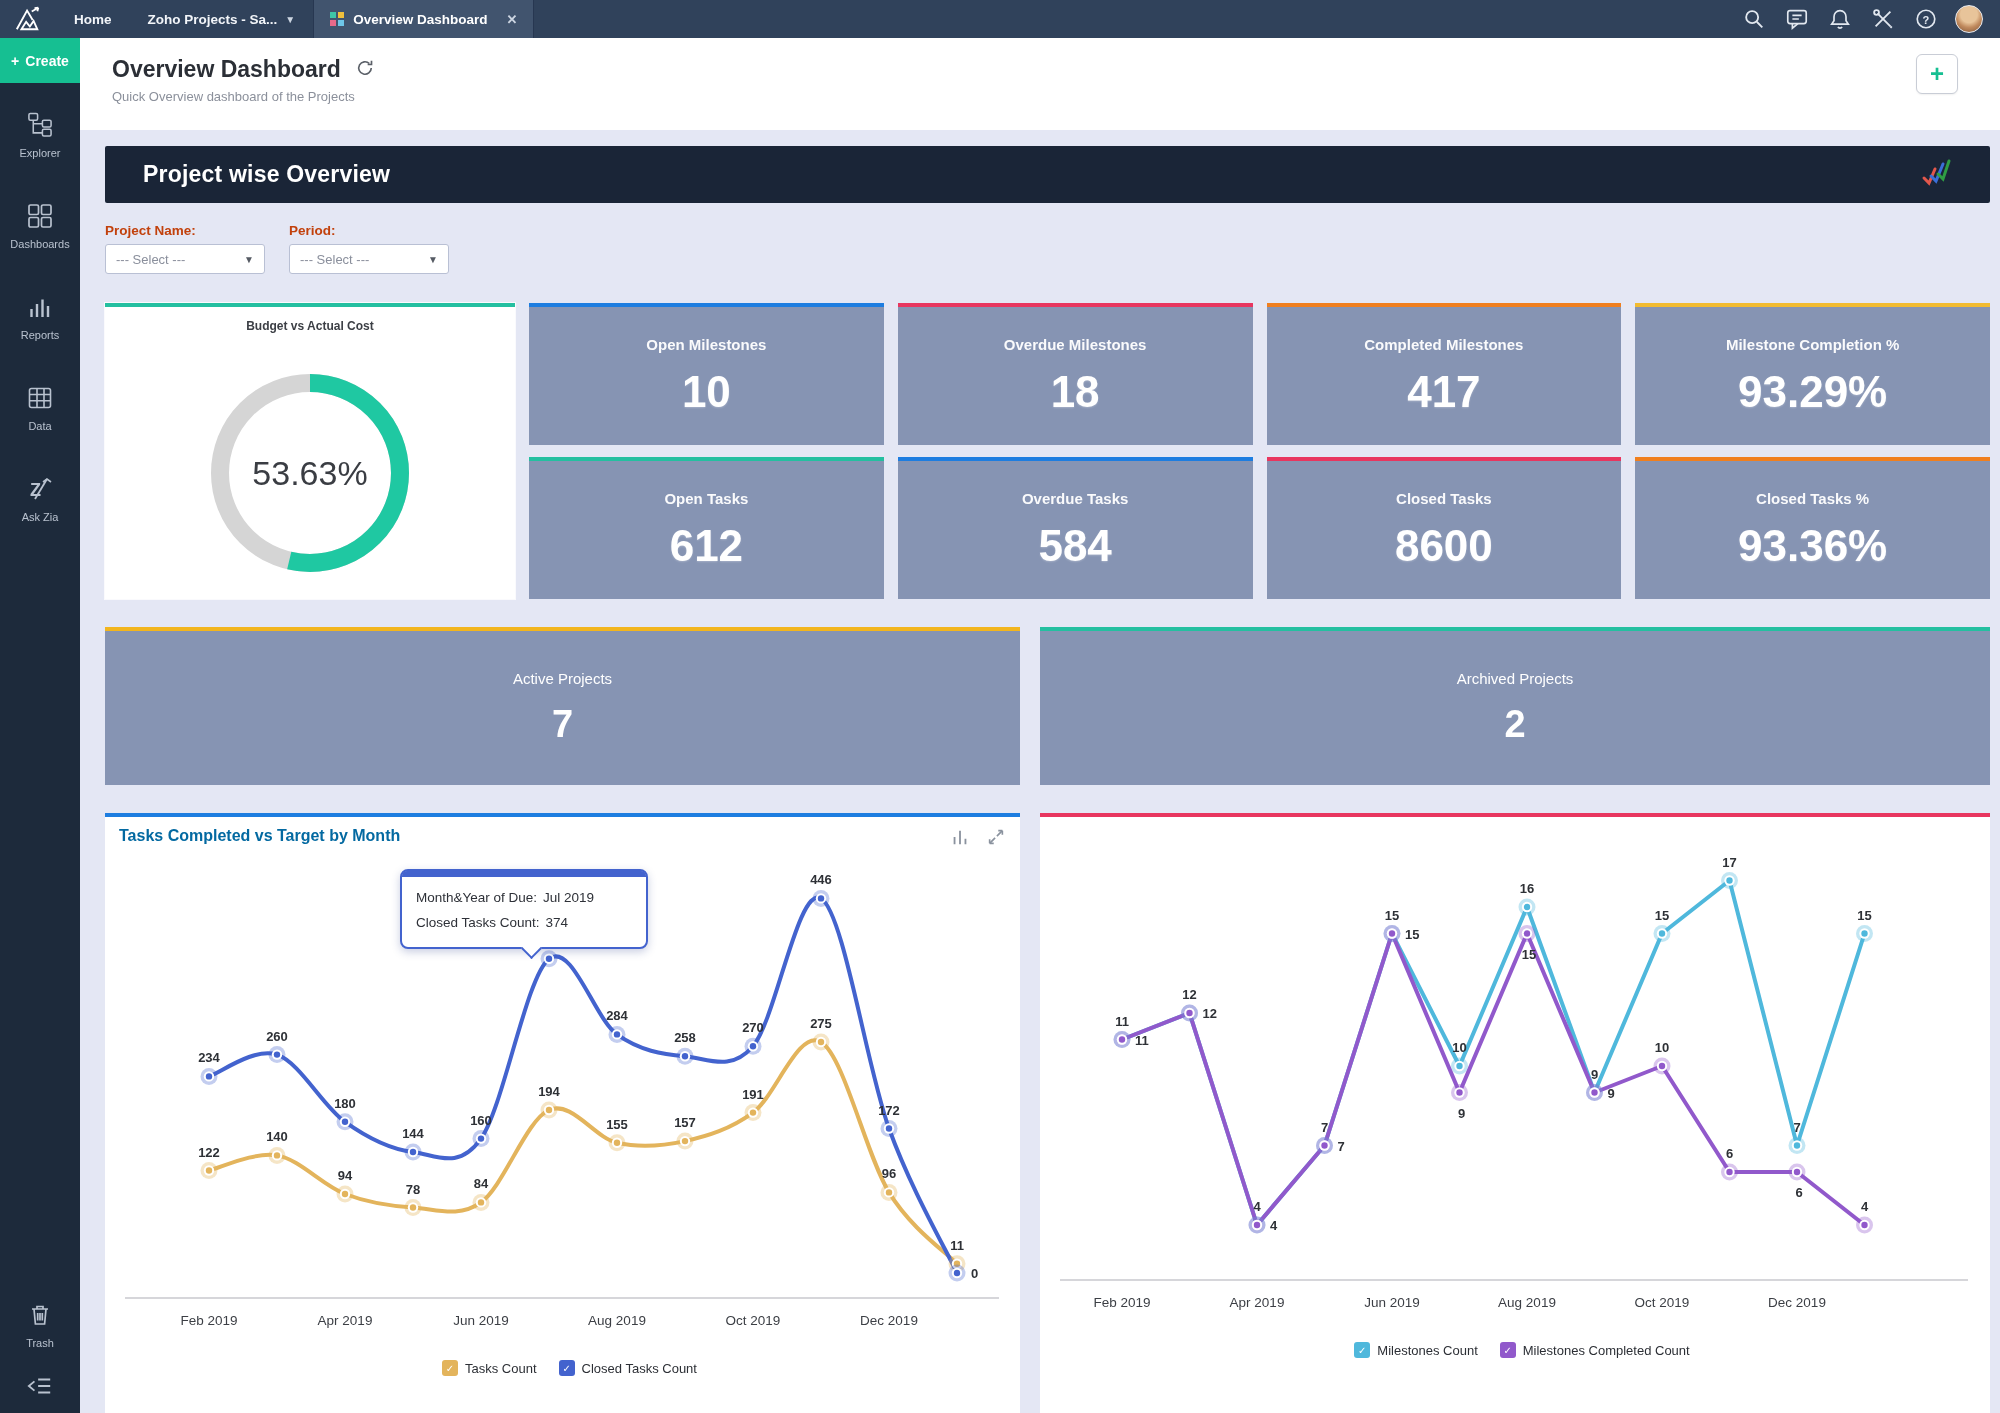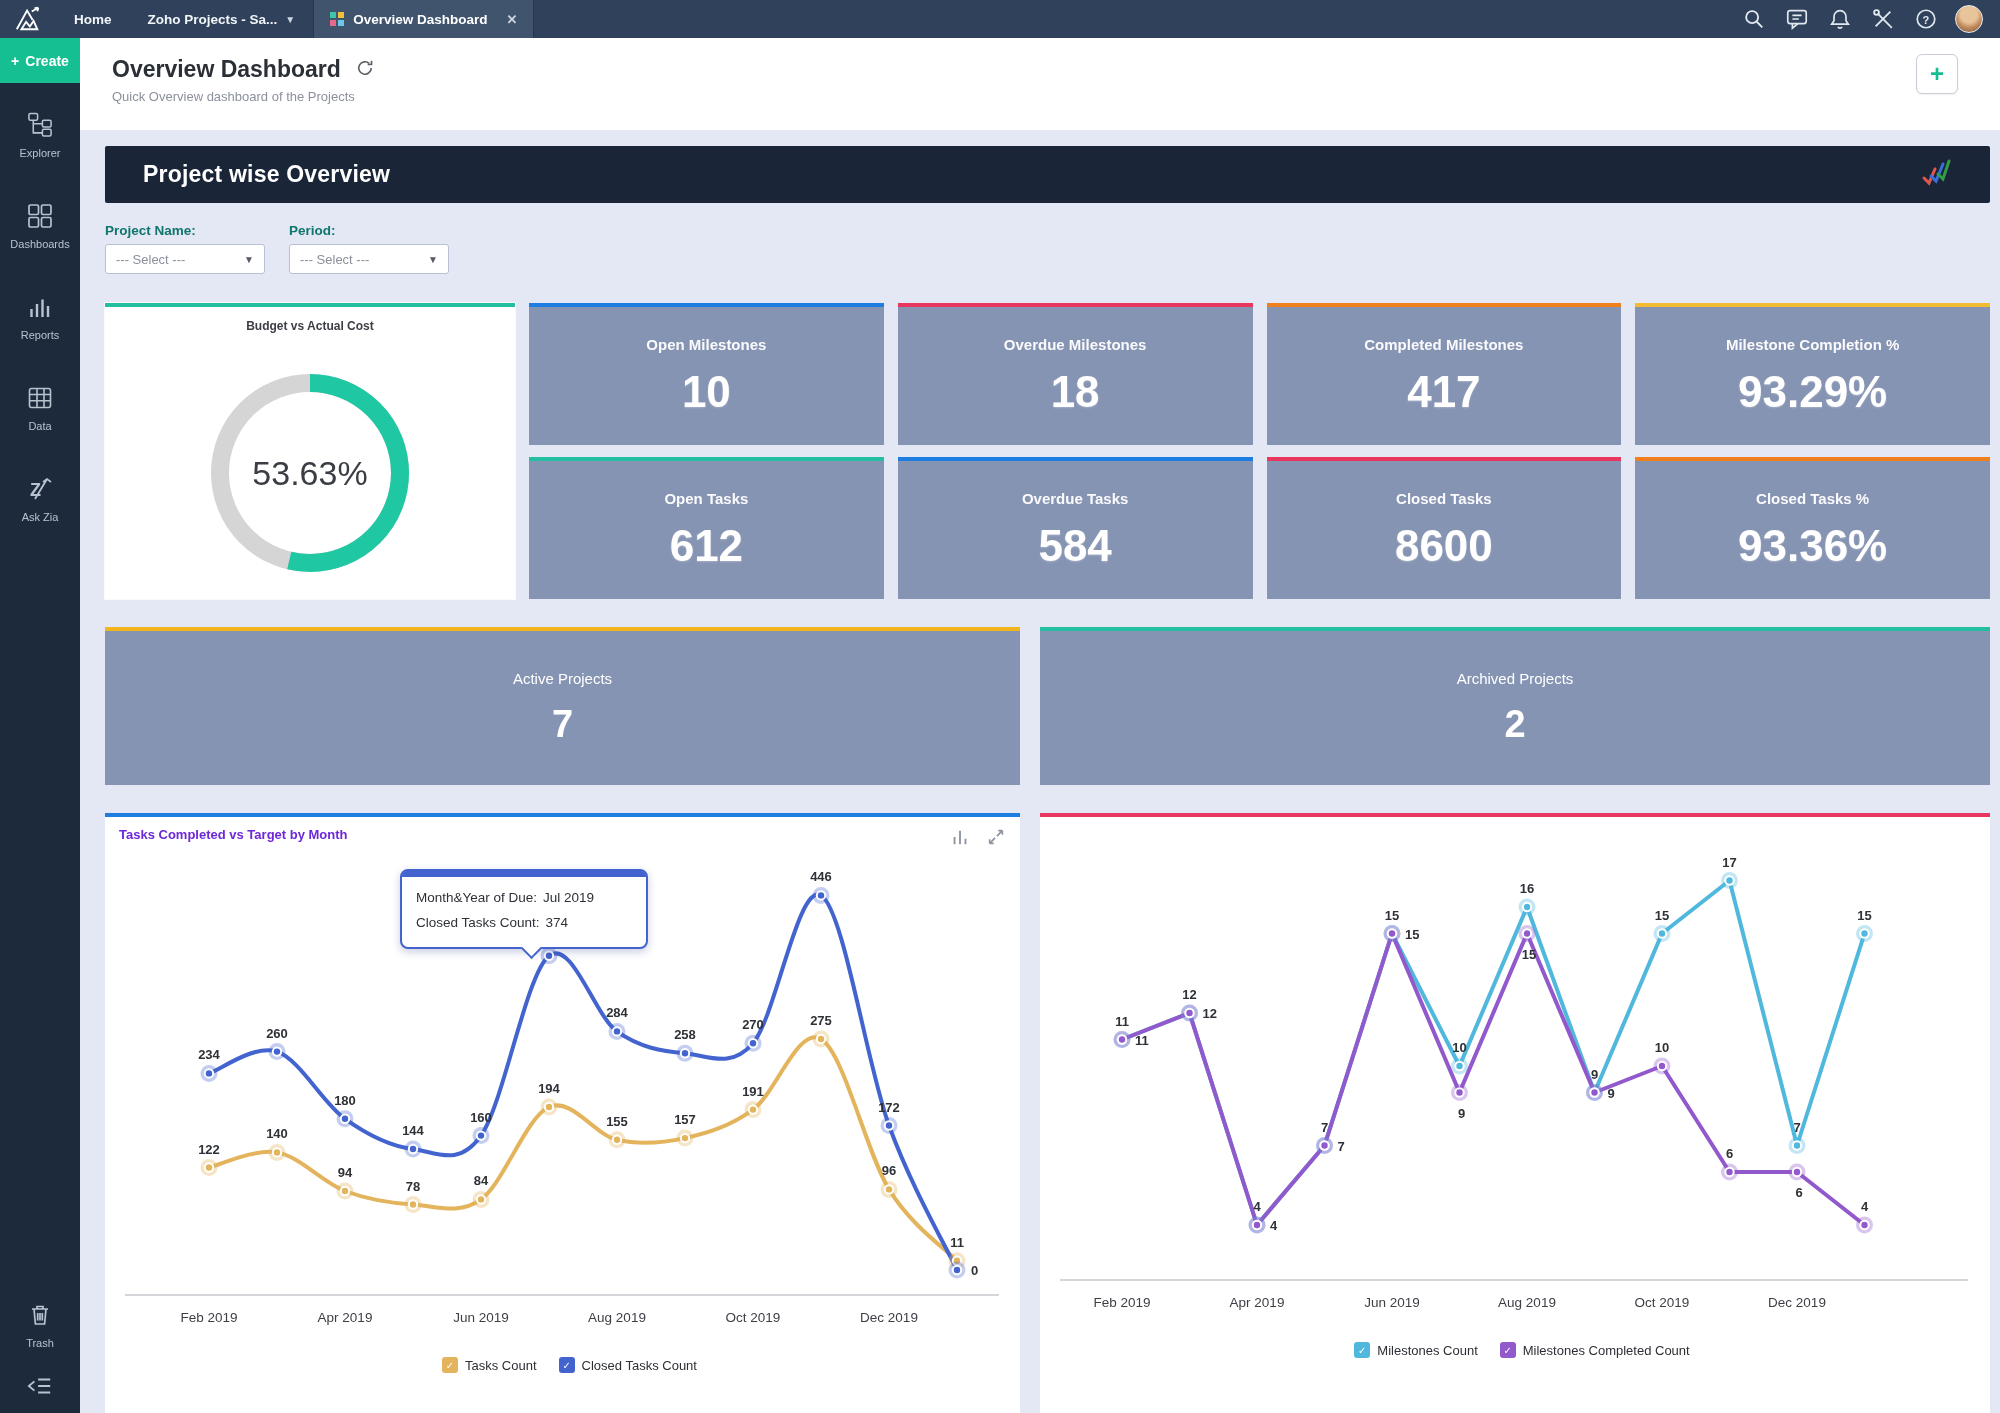--- a/index.html
+++ b/index.html
@@ -35,39 +35,39 @@
   .page-title { font-size:23px; font-weight:700; color:#2b2f36; }
   .subtitle { margin-top:6px; font-size:13px; color:#8b909b; }
   .add-btn { position:absolute; right:42px; top:16px; width:42px; height:40px; background:#fff; border:1px solid #c9cdd6; border-radius:6px; color:#16BF92; font-size:24px; font-weight:700; display:flex; align-items:center; justify-content:center; cursor:pointer; box-shadow:0 1px 2px rgba(0,0,0,.06); }
 
   .content { padding:16px 10px 0 25px; }
   .banner { height:57px; background:#1A2537; border-radius:2px; display:flex; align-items:center; padding:0 38px; }
   .banner-title { color:#fff; font-size:23px; font-weight:700; letter-spacing:.2px; }
   .banner-logo { margin-left:auto; }
 
   .filters { margin-top:20px; display:flex; gap:24px; height:58px; }
-  .filter label { display:block; font-size:13.5px; font-weight:700; color:#0f766e; margin-bottom:6px; }
+  .filter label { display:block; font-size:13.5px; font-weight:700; color:#c2410c; margin-bottom:6px; }
   .select { width:160px; height:30px; background:#fff; border:1px solid #b9c0d4; border-radius:3px; display:flex; align-items:center; padding:0 10px; color:#8a8f9c; font-size:13px; cursor:pointer; }
   .select .chev { margin-left:auto; color:#555a63; font-size:10px; }
 
   .row-a { margin-top:22px; display:grid; grid-template-columns:410px repeat(4,1fr); grid-template-rows:142px 142px; gap:12px 14px; }
   .gauge-card { grid-column:1; grid-row:1/3; background:#fff; border-top:4px solid #24BFA0; box-shadow:0 0 0 1px rgba(255,255,255,.8); }
   .gauge-title { text-align:center; font-size:12px; font-weight:700; color:#3c3f45; margin-top:12px; }
   .kpi-card { background:#8694B3; border-top:4px solid #ccc; color:#fff; display:flex; flex-direction:column; align-items:center; justify-content:center; gap:14px; cursor:pointer; }
   .kpi-label { font-size:15px; font-weight:700; opacity:.96; }
   .kpi-value { font-size:44px; font-weight:700; text-shadow:0 1px 2px rgba(255,255,255,.25); }
 
   .row-b { margin-top:28px; display:grid; grid-template-columns:915px 950px; gap:20px; height:158px; }
   .proj-card { background:#8694B3; border-top:4px solid #ccc; color:#fff; display:flex; flex-direction:column; align-items:center; justify-content:center; gap:16px; cursor:pointer; }
   .proj-label { font-size:15px; font-weight:400; }
   .proj-value { font-size:38px; font-weight:700; }
 
   .row-c { margin-top:28px; display:grid; grid-template-columns:915px 950px; gap:20px; height:620px; }
   .chart-card { position:relative; background:#fff; border-top:4px solid #ccc; padding:10px 0 0 14px; }
-  .chart-title { font-size:13px; font-weight:700; color:#6d28d9; }
+  .chart-title { font-size:16px; font-weight:700; color:#0369a1; }
   .chart-icons { position:absolute; top:10px; right:14px; display:flex; gap:16px; }
   .chart-icons span { cursor:pointer; }
   .chart-svg { display:block; margin-top:8px; }
   .legend { display:flex; justify-content:center; gap:22px; margin-top:2px; }
   .legend-item { display:flex; align-items:center; gap:7px; font-size:13px; color:#2c2f35; cursor:pointer; }
   .legend-swatch { width:16px; height:16px; border-radius:3px; color:#fff; font-size:10px; display:flex; align-items:center; justify-content:center; }
 
   
   .tooltip { position:absolute; left:295px; top:52px; width:248px; background:#fff; border:2px solid #4363CE; border-radius:8px; box-shadow:0 3px 8px rgba(40,60,140,.25); z-index:5; }
   .tooltip .bar { height:6px; background:#4363CE; border-radius:5px 5px 0 0; }

